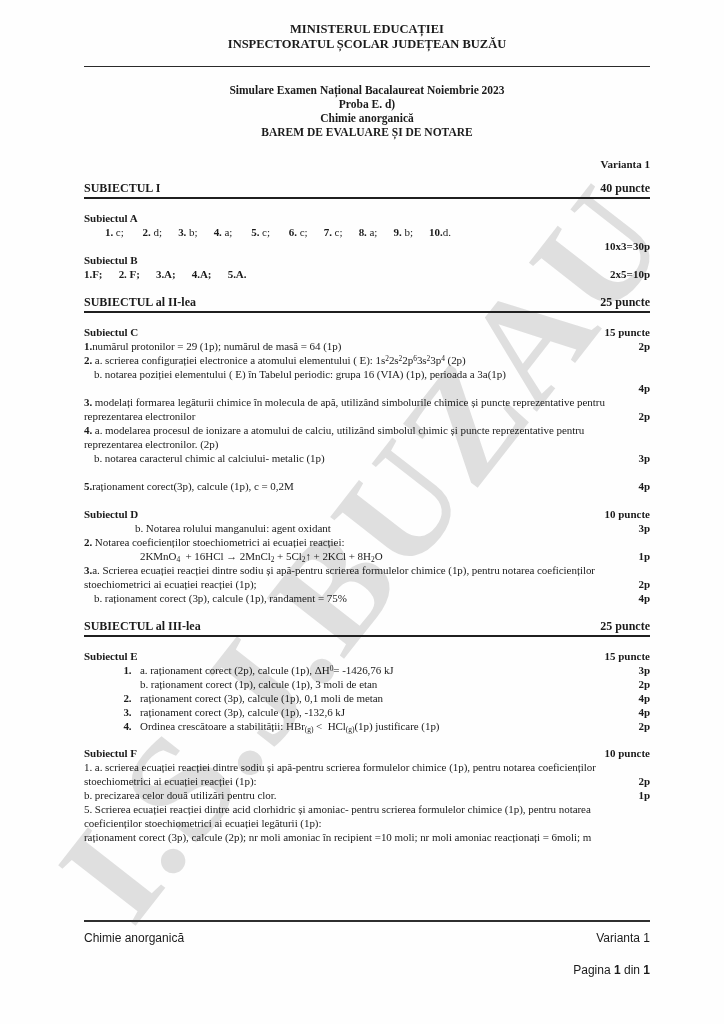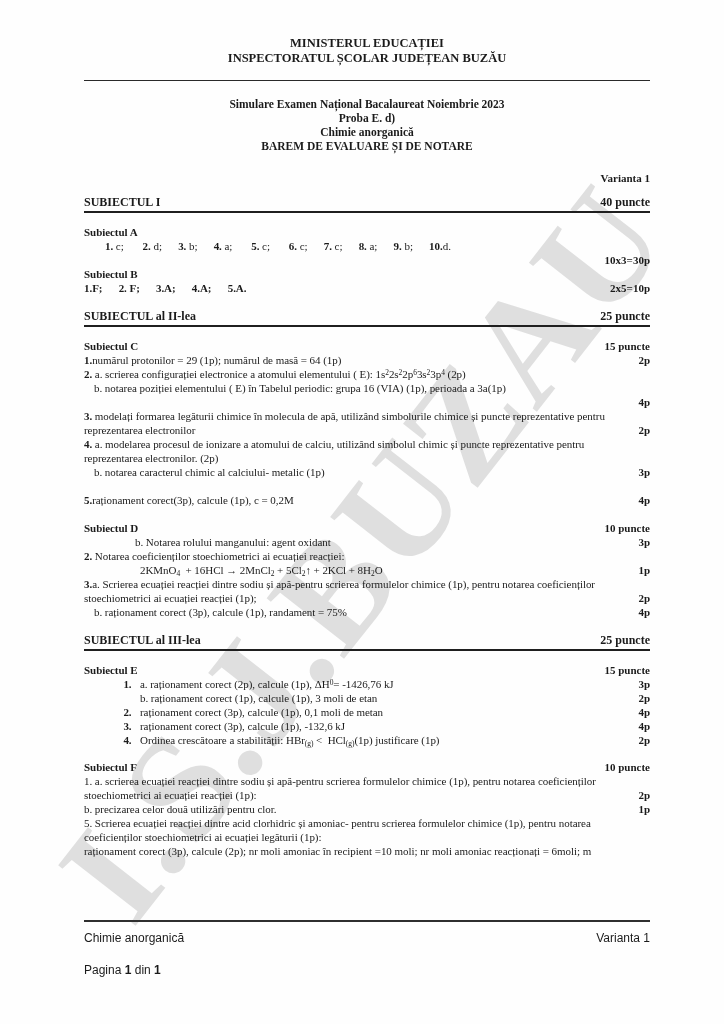--- a/index.html
+++ b/index.html
@@ -25,21 +25,21 @@
     z-index:0;
     user-select:none;
   }
   .content{
     position:absolute;
     left:84px;top:0;
     width:566px;
     z-index:1;
   }
   .b{font-weight:bold;}
-  .org{padding-top:36px;text-align:center;font-weight:bold;font-size:12.5px;line-height:15px;}
+  .org{padding-top:22px;text-align:center;font-weight:bold;font-size:12.5px;line-height:15px;}
   .divider{border-bottom:1px solid #2a2a2a;margin-top:14px;}
   .doc-title{margin-top:16px;text-align:center;font-weight:bold;font-size:11.5px;line-height:14px;}
   .rule{
     display:flex;justify-content:space-between;align-items:flex-end;
     border-bottom:2px solid #1f1f1f;
     font-size:12px;line-height:15px;padding-bottom:1px;
   }
   .line{position:relative;line-height:14px;min-height:14px;letter-spacing:-0.05px;}
   .line .txt{white-space:pre-wrap;text-align:center;}
   .line .pts{position:absolute;right:0;top:0;font-weight:bold;letter-spacing:0;}
@@ -52,21 +52,21 @@
   .num{display:inline-block;width:25px;}
   sup{font-size:0.68em;position:relative;top:-0.45em;line-height:0;vertical-align:baseline;}
   sub{font-size:0.68em;position:relative;top:0.28em;line-height:0;vertical-align:baseline;}
   .footer{
     position:absolute;left:84px;right:74px;top:920px;z-index:1;
     font-family:"Liberation Sans","DejaVu Sans",sans-serif;
     font-size:12px;
   }
   .footer-rule{border-bottom:2px solid #2f2f2f;}
   .footer-row{display:flex;justify-content:space-between;margin-top:9px;}
-  .footer-page{text-align:left;margin-top:18px;}
+  .footer-page{text-align:right;margin-top:18px;}
 </style>
 </head>
 <body>
 
 <div class="page">
   <div class="watermark">I.S.J.BUZAU</div>
 
   <div class="content">
     <div class="org">
       <div>MINISTERUL EDUCAȚIEI</div>

